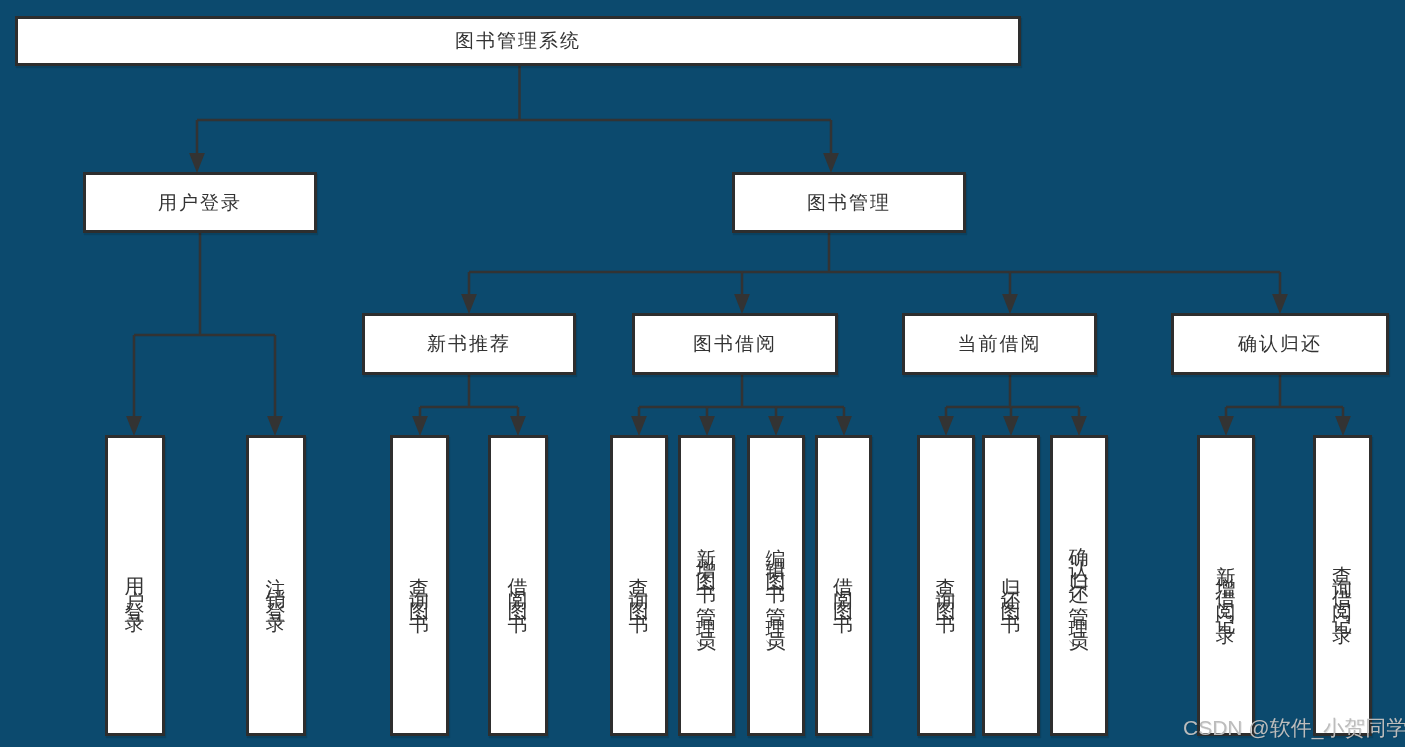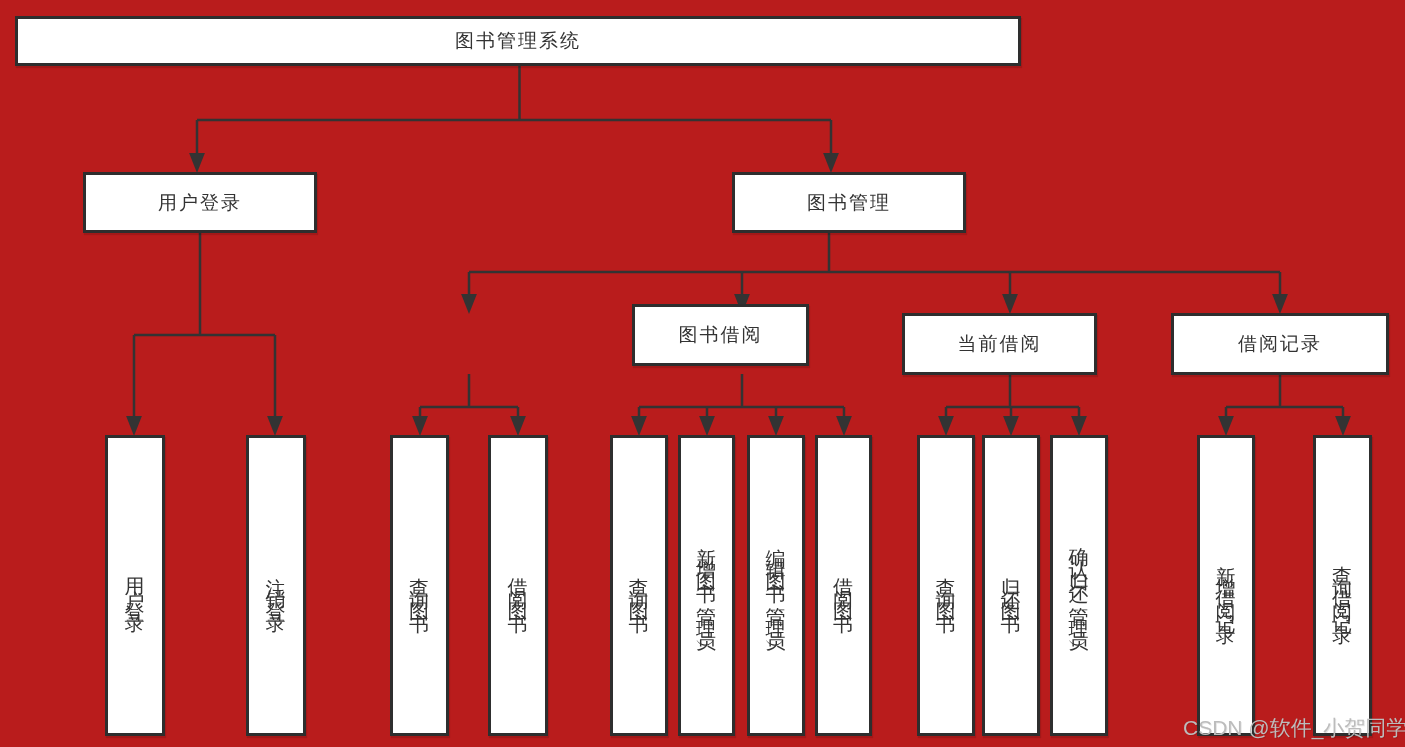--- a/index.html
+++ b/index.html
@@ -5,21 +5,21 @@
   html, body {
     margin: 0;
     padding: 0;
     background: #ffffff;
     font-family: "Liberation Sans", "DejaVu Sans", sans-serif;
   }
   .stage {
     position: relative;
     width: 1405px;
     height: 747px;
-    background: #b91c1c;
+    background: #0c4a6e;
     overflow: hidden;
   }
   .wires {
     position: absolute;
     left: 0; top: 0;
     width: 1405px;
     height: 747px;
   }
   .node {
     position: absolute;
@@ -122,28 +122,31 @@
     <span class="hlabel">图书管理系统</span>
   </div>
 
   <div class="node" style="left:83px;top:172px;width:234px;height:61px">
     <span class="hlabel">用户登录</span>
   </div>
   <div class="node" style="left:732px;top:172px;width:234px;height:61px">
     <span class="hlabel">图书管理</span>
   </div>
 
-  <div class="node" style="left:632px;top:304px;width:177px;height:62px">
+  <div class="node" style="left:362px;top:313px;width:214px;height:62px">
+    <span class="hlabel">新书推荐</span>
+  </div>
+  <div class="node" style="left:632px;top:313px;width:206px;height:62px">
     <span class="hlabel">图书借阅</span>
   </div>
   <div class="node" style="left:902px;top:313px;width:195px;height:62px">
     <span class="hlabel">当前借阅</span>
   </div>
   <div class="node" style="left:1171px;top:313px;width:218px;height:62px">
-    <span class="hlabel">借阅记录</span>
+    <span class="hlabel">确认归还</span>
   </div>
 
   <div class="node" style="left:105px;top:435px;width:60px;height:301px">
     <span class="vlabel">用户登录</span>
   </div>
   <div class="node" style="left:246px;top:435px;width:60px;height:301px">
     <span class="vlabel">注销登录</span>
   </div>
 
   <div class="node" style="left:390px;top:435px;width:59px;height:301px">

